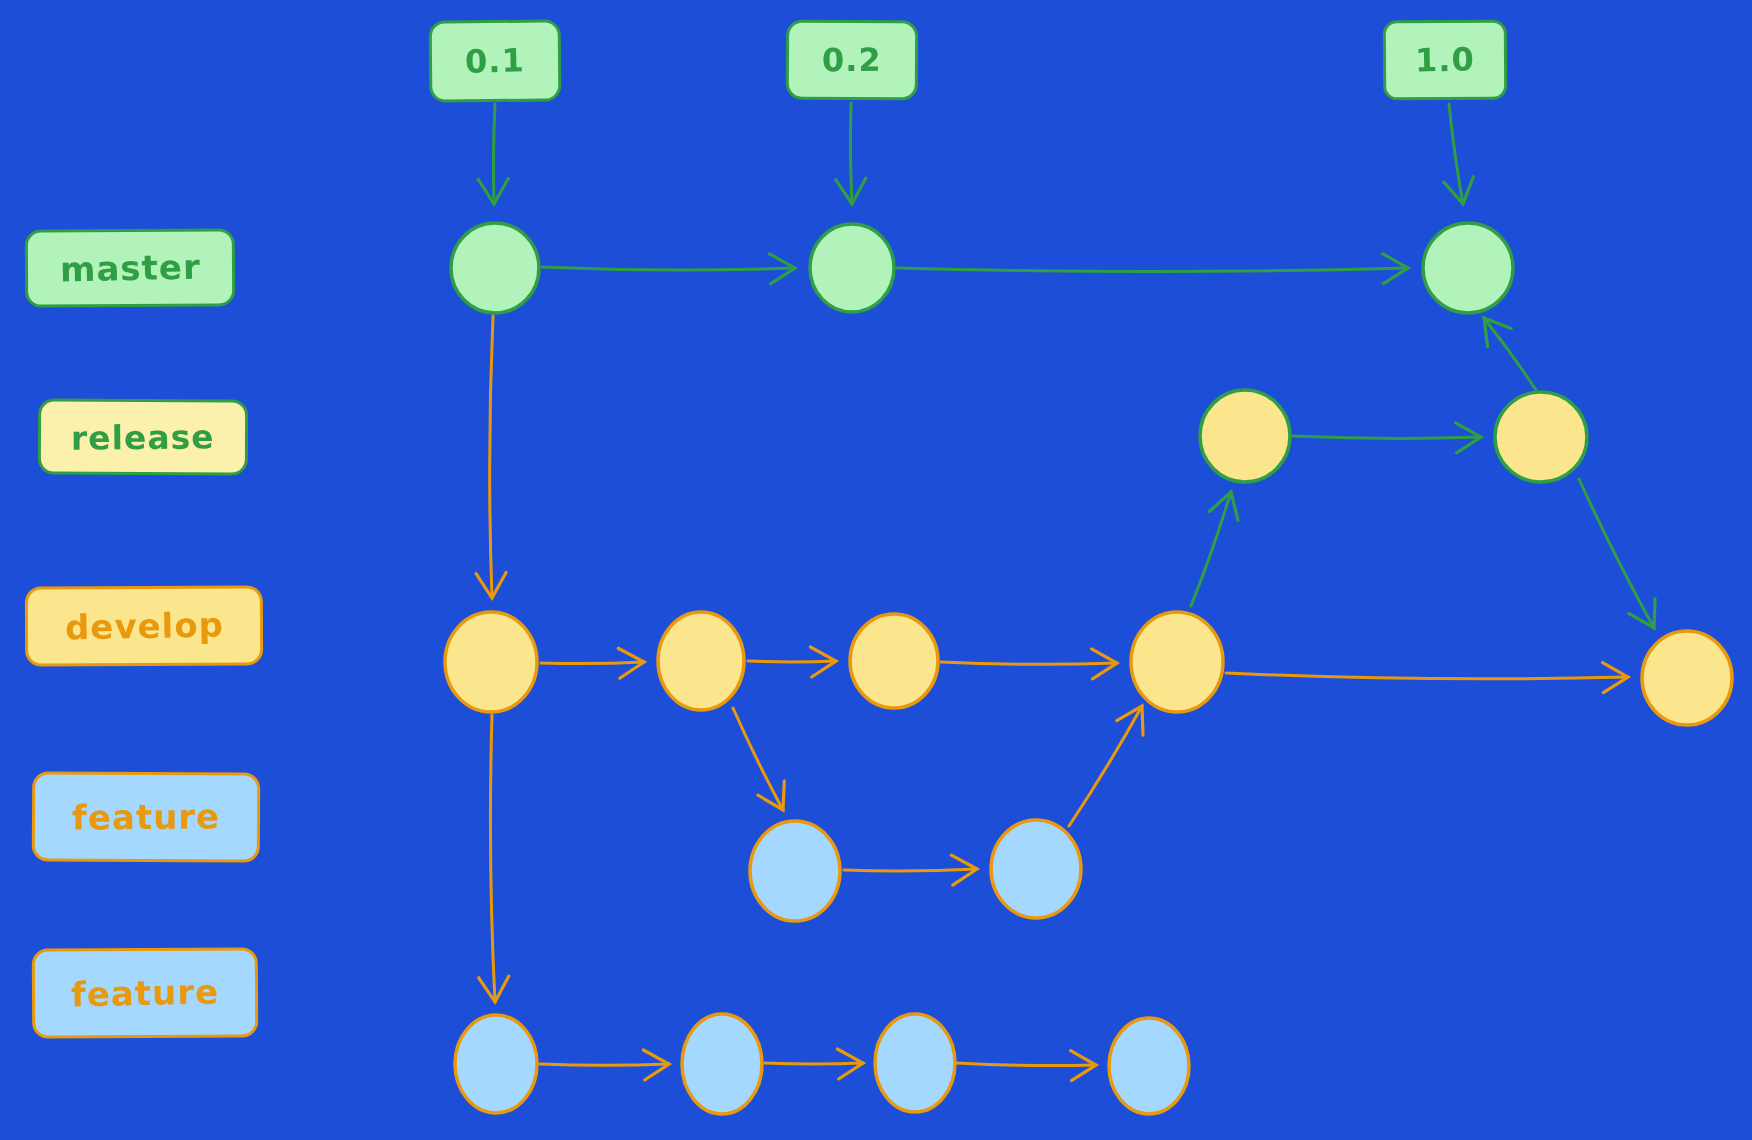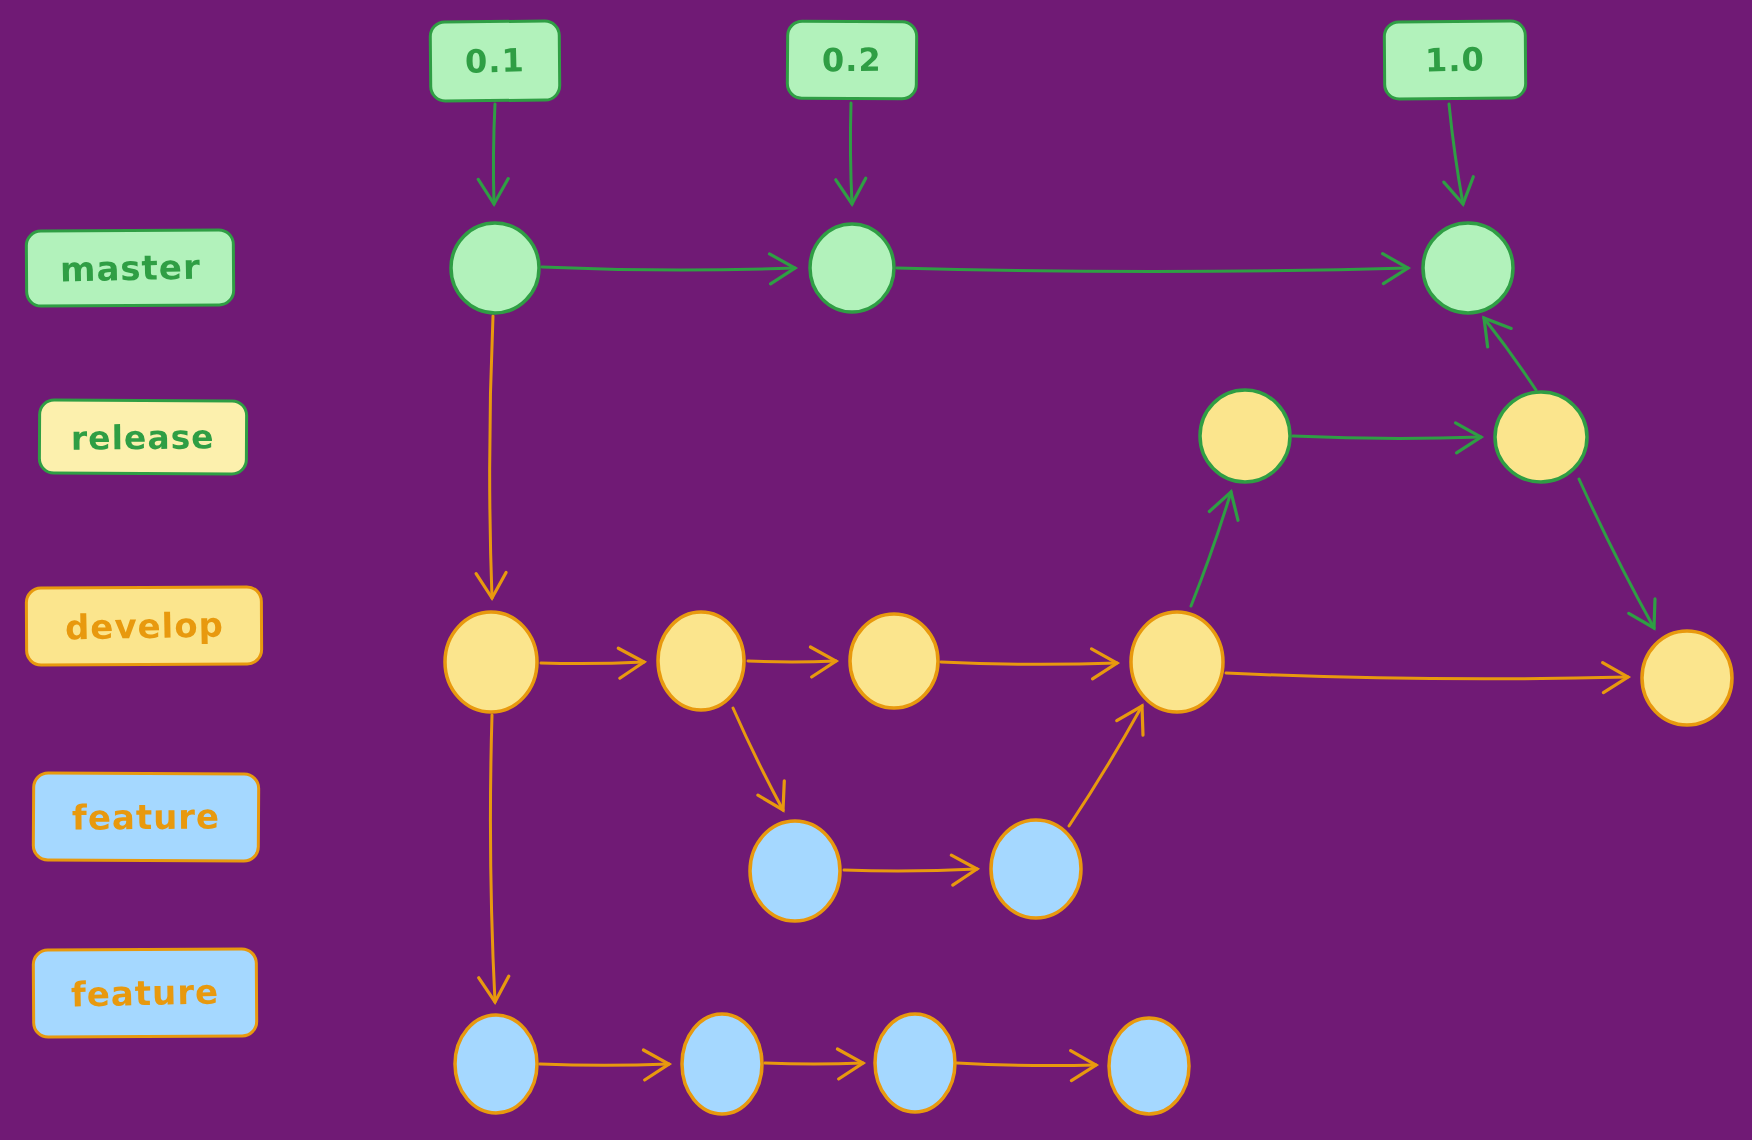--- a/index.html
+++ b/index.html
@@ -1,20 +1,20 @@
 <!DOCTYPE html>
 <html><head>
 <meta charset="utf-8">
 <style>
   html, body { margin: 0; padding: 0; background: #ffffff; }
   .canvas {
     position: relative;
     width: 1752px;
     height: 1140px;
-    background: #701a75;
+    background: #1d4ed8;
     font-family: "DejaVu Sans", "Liberation Sans", sans-serif;
     overflow: hidden;
   }
   .box {
     position: absolute;
     display: flex;
     align-items: center;
     justify-content: center;
     border-radius: 16px;
     font-weight: 700;
@@ -38,21 +38,21 @@
   .label-feature2 { left: 32px;  top: 948px; width: 226px; height: 90px;
                     background: #a5d8ff; border: 3.5px solid #e8990e; color: #e8990e;
                     font-size: 34px; transform: rotate(-0.35deg); }
   
   .tag {
     background: #b2f2bb; border: 3.5px solid #2f9e44; color: #2f9e44;
     font-size: 32px;
   }
   .tag-01 { left: 429px;  top: 20px; width: 132px; height: 82px; transform: rotate(-0.5deg); }
   .tag-02 { left: 786px;  top: 20px; width: 132px; height: 80px; transform: rotate(0.4deg); text-align: center; }
-  .tag-10 { left: 1383px; top: 20px; width: 144px; height: 80px; transform: rotate(-0.4deg); }
+  .tag-10 { left: 1383px; top: 20px; width: 124px; height: 80px; transform: rotate(-0.4deg); border-radius: 14px; }
 
   svg.diagram { position: absolute; left: 0; top: 0; }
   .edge { fill: none; stroke-width: 3; stroke-linecap: round; }
   .edge.green  { stroke: #2f9e44; }
   .edge.orange { stroke: #e8990e; }
   .node { stroke-width: 3.5px; }
   .node.master  { fill: #b2f2bb; stroke: #2f9e44; }
   .node.release { fill: #fbe58d; stroke: #2f9e44; }
   .node.develop { fill: #fbe58d; stroke: #e8990e; }
   .node.feature { fill: #a5d8ff; stroke: #e8990e; }

